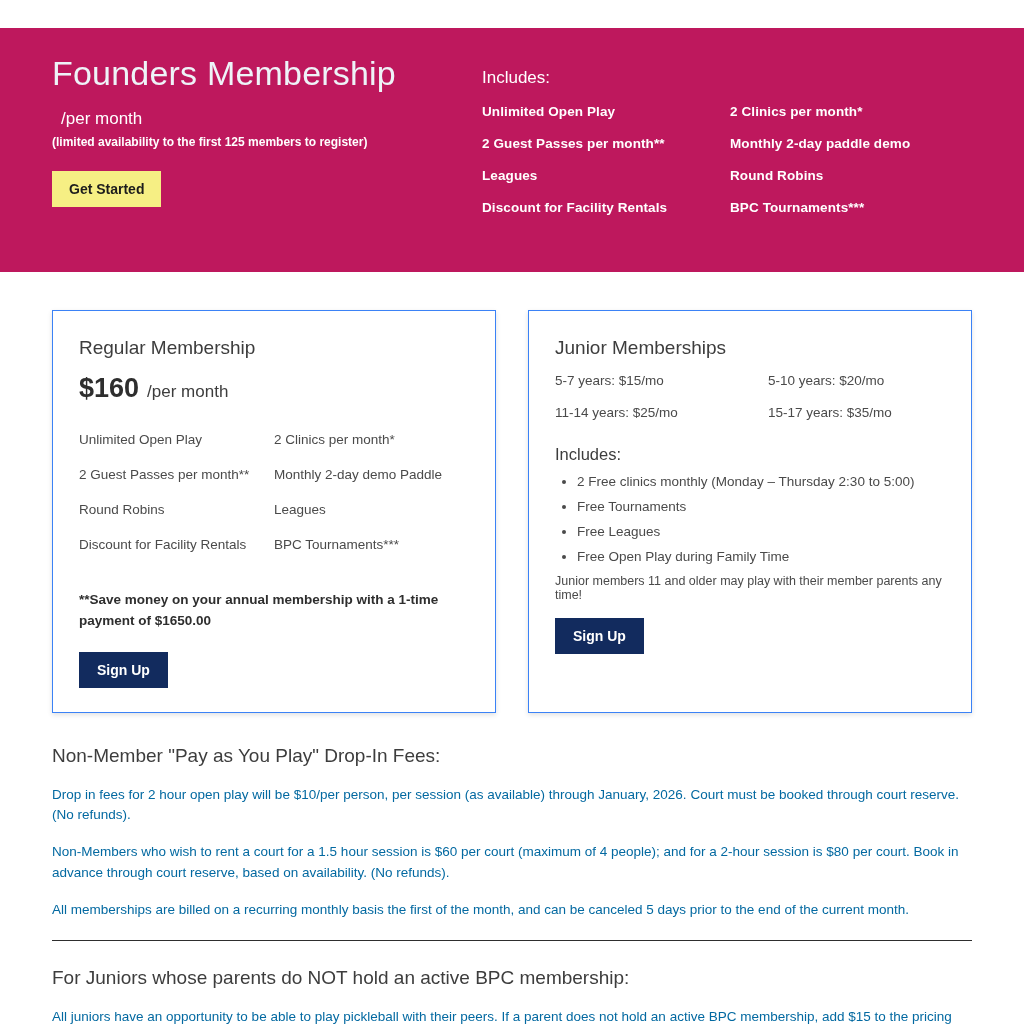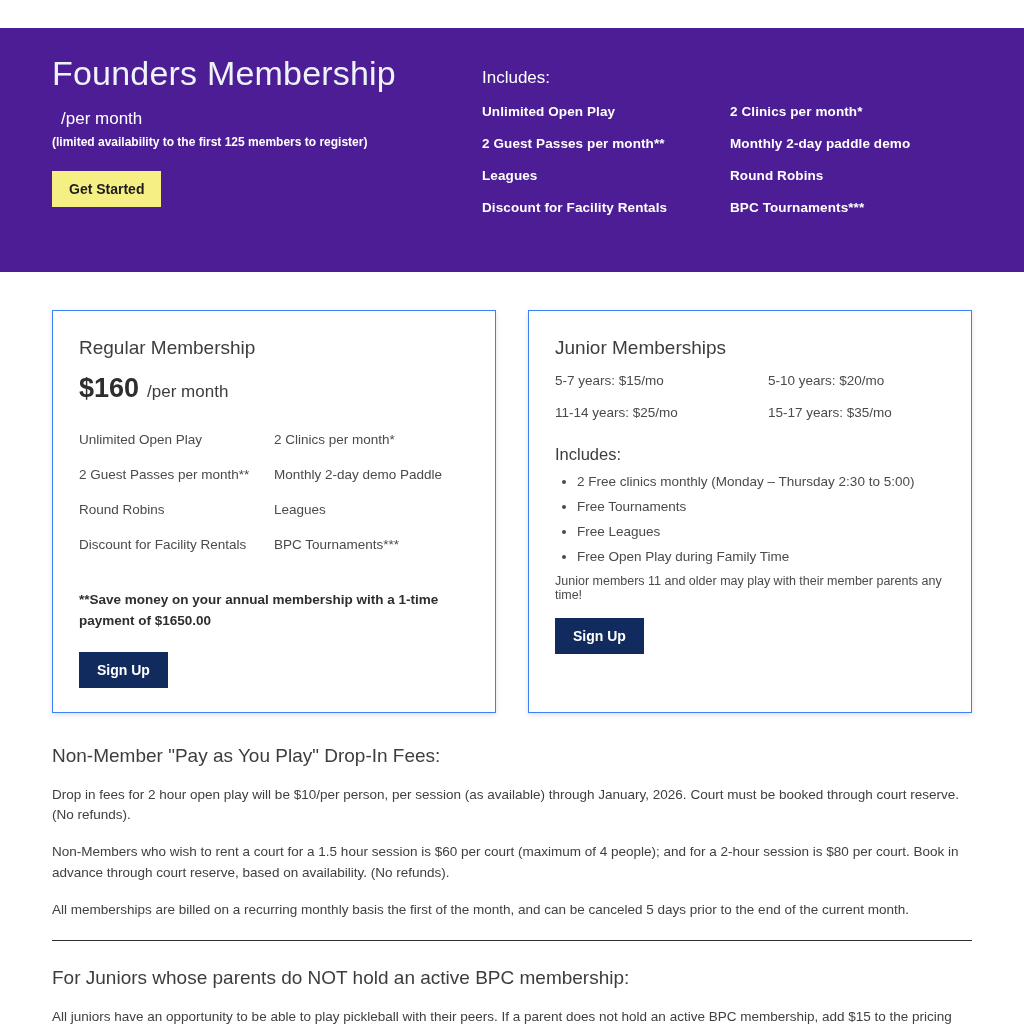--- a/index.html
+++ b/index.html
@@ -15,21 +15,21 @@
     color: #333333;
     overflow: hidden;
   }
   .page {
     width: 1024px;
     position: relative;
   }
 
   
   .hero {
-    background: #4c1d95;
+    background: #be185d;
     margin: 28px 0 0 0;
     padding: 26px 52px 40px 52px;
     color: #ffffff;
     display: flex;
     align-items: flex-start;
   }
   .hero-left {
     width: 430px;
     flex: 0 0 430px;
   }
@@ -200,21 +200,21 @@
     padding: 32px 52px 0 52px;
   }
   .section-heading {
     font-size: 19px;
     font-weight: 400;
     color: #3d3d3d;
     margin: 0 0 18px 0;
   }
   .para {
     font-size: 13.5px;
-    color: #404040;
+    color: #0369a1;
     line-height: 1.5;
     margin: 0 0 17px 0;
     max-width: 920px;
   }
   .divider {
     border: none;
     border-top: 1px solid #2e2e2e;
     margin: 20px 0 26px 0;
   }
 </style>

